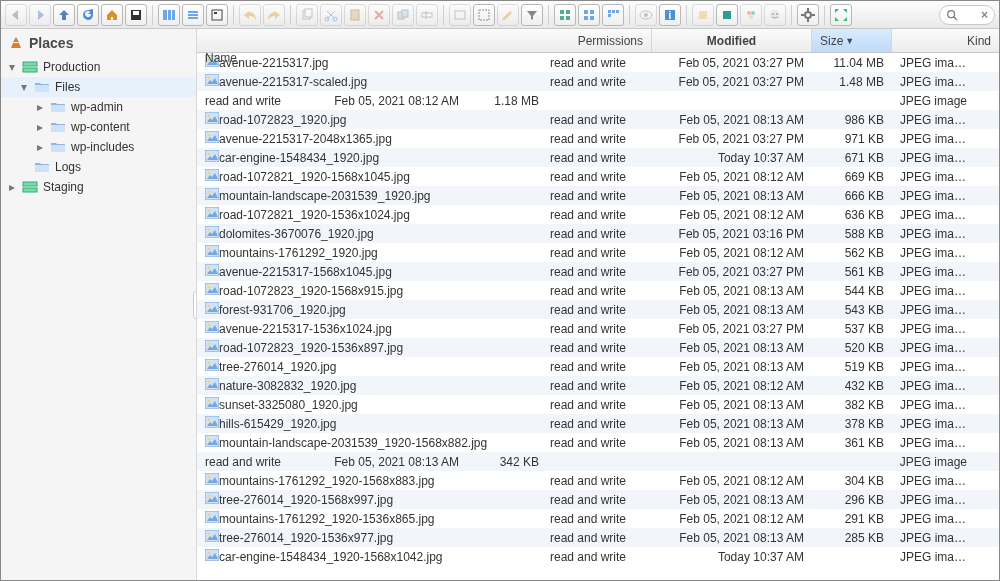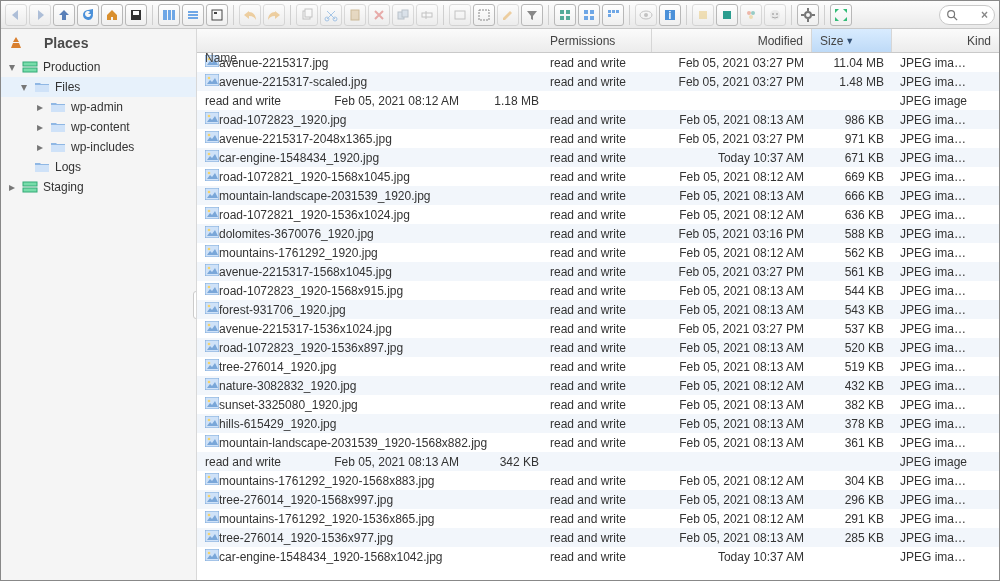--- a/index.html
+++ b/index.html
@@ -13,34 +13,34 @@
 .tbtn svg{width:14px;height:14px;display:block;}
 .spacer{flex:1;}
 .search{margin-left:auto;display:flex;align-items:center;background:#fff;border:1px solid #c9c9c9;border-radius:11px;height:20px;padding:0 6px;width:56px;}
 .search svg{width:12px;height:12px;fill:#777;}
 .search-x{margin-left:auto;color:#888;font-weight:bold;cursor:pointer;}
 
 
 .main{display:flex;height:calc(100% - 28px);}
 .sidebar{width:196px;background:#f5f5f5;border-right:1px solid #d8d8d8;overflow:auto;position:relative;}
 .sidebar .handle{position:absolute;right:-4px;top:50%;width:7px;height:28px;border:1px solid #ccc;border-radius:3px;background:#fff;transform:translateY(-50%);cursor:col-resize;}
-.sidebar h3{padding:6px 8px;font-weight:bold;color:#4a4a4a;display:flex;align-items:center;gap:21px;}
+.sidebar h3{padding:6px 8px;font-weight:bold;color:#4a4a4a;display:flex;align-items:center;gap:6px;}
 .tree{padding:0 0 8px 0;}
 .node{display:flex;align-items:center;gap:5px;padding:2px 0 2px 6px;cursor:pointer;white-space:nowrap;}
 .node .tw{width:10px;text-align:center;color:#777;}
 .node .ic{width:16px;height:16px;display:flex;align-items:center;justify-content:center;}
 .node.sel{background:#e7f1fb;}
 .ind1{padding-left:18px;} .ind2{padding-left:34px;}
 
 .content{flex:1;display:flex;flex-direction:column;overflow:hidden;}
 .cols{display:flex;height:24px;background:linear-gradient(#fbfbfb,#ececec);border-bottom:1px solid #c9c9c9;position:relative;}
 .col{display:flex;align-items:center;padding:0 8px;color:#444;border-right:1px solid #d6d6d6;font-size:12px;}
 .col.name{width:345px;margin-top:29px;}
-.col.perm{width:110px;justify-content:flex-start;}
-.col.mod{width:160px;justify-content:flex-end;}
+.col.perm{width:110px;justify-content:flex-end;}
+.col.mod{width:160px;justify-content:center;font-weight:bold;}
 .col.size{width:80px;justify-content:flex-start;background:linear-gradient(#d9ecff,#bedaf7);}
 .col.size .arrow{margin-left:2px;font-size:9px;color:#314f74;}
 .col.kind{flex:1;justify-content:flex-end;min-width:0;border-right:none;}
 
 .rows{flex:1;overflow:auto;}
 .row{display:flex;align-items:center;height:19px;padding:0;}
 .row:nth-child(odd){background:#fff;}
 .row:nth-child(even){background:#f2f6fb;}
 .cell{padding:0 8px;white-space:nowrap;overflow:hidden;text-overflow:ellipsis;}
 .cell.name{width:345px;display:flex;align-items:center;gap:0;}

